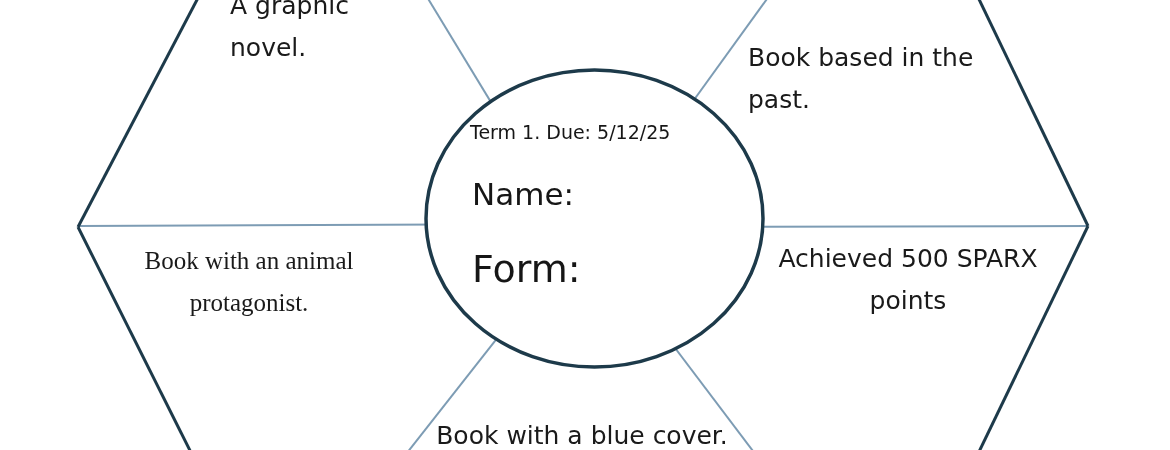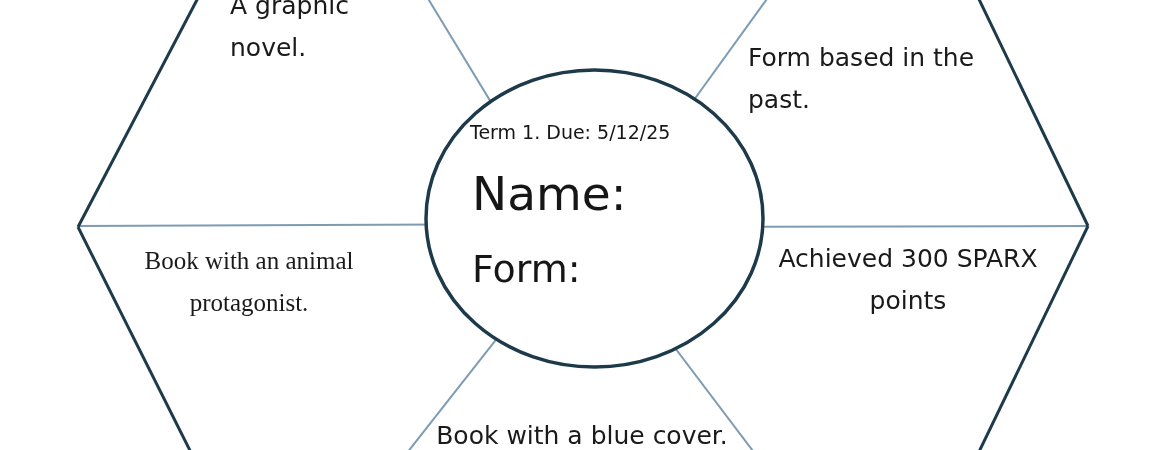--- a/index.html
+++ b/index.html
@@ -30,21 +30,21 @@
     line-height: 42px;
     white-space: pre;
   }
   .label.centered { text-align: center; }
   .center-text {
     position: absolute;
     color: #161616;
     white-space: pre;
   }
   .term { left: 470px; top: 117px; font-size: 19px; line-height: 30px; }
-  .name { left: 472px; top: 174px; font-size: 47px; line-height: 40px; }
+  .name { left: 472px; top: 174px; font-size: 31px; line-height: 40px; }
   .form { left: 472px; top: 249px; font-size: 38px; line-height: 40px; }
   .seg-upper-left  { left: 230px; top: -15px; }
   .seg-upper-right { left: 748px; top: 37px; }
   .seg-lower-left  { left: 89px;  top: 240px; width: 320px; font-family: Liberation Serif, serif; }
   .seg-lower-right { left: 748px; top: 238px; width: 320px; }
   .seg-bottom      { left: 402px; top: 415px; width: 360px; }
 </style>
 </head>
 <body>
 
@@ -66,21 +66,21 @@
 
     <ellipse cx="594.5" cy="218.5" rx="168.5" ry="148.5" fill="#ffffff" stroke-width="3.5" stroke="#1d3a4a"></ellipse>
   </svg>
 
   <div class="center-text term">Term 1. Due: 5/12/25</div>
   <div class="center-text name">Name:</div>
   <div class="center-text form">Form:</div>
 
   <div class="label seg-upper-left">A graphic
 novel.</div>
-  <div class="label seg-upper-right">Form based in the
+  <div class="label seg-upper-right">Book based in the
 past.</div>
   <div class="label centered seg-lower-left">Book with an animal
 protagonist.</div>
-  <div class="label centered seg-lower-right">Achieved 300 SPARX
+  <div class="label centered seg-lower-right">Achieved 500 SPARX
 points</div>
   <div class="label centered seg-bottom">Book with a blue cover.</div>
 
 </div>
 
 </body></html>

